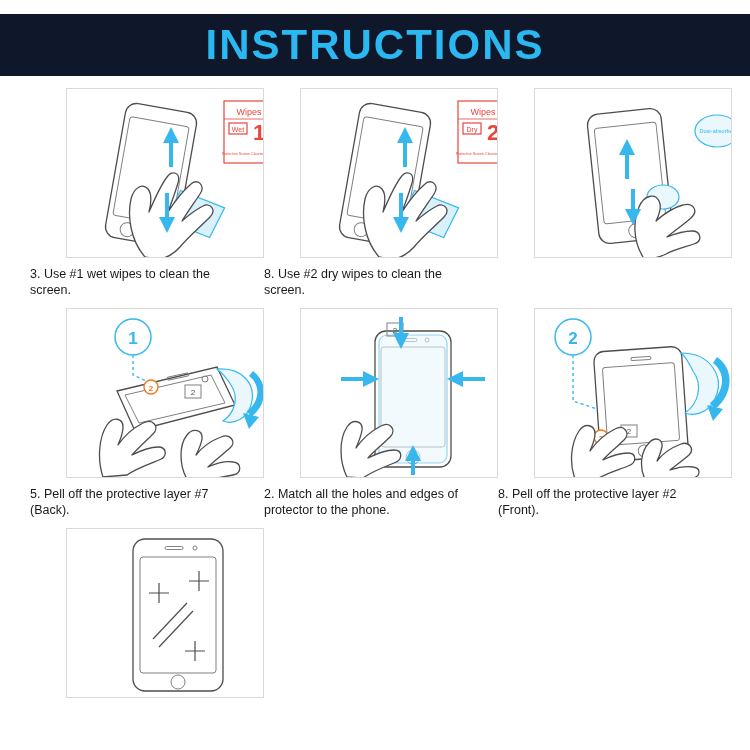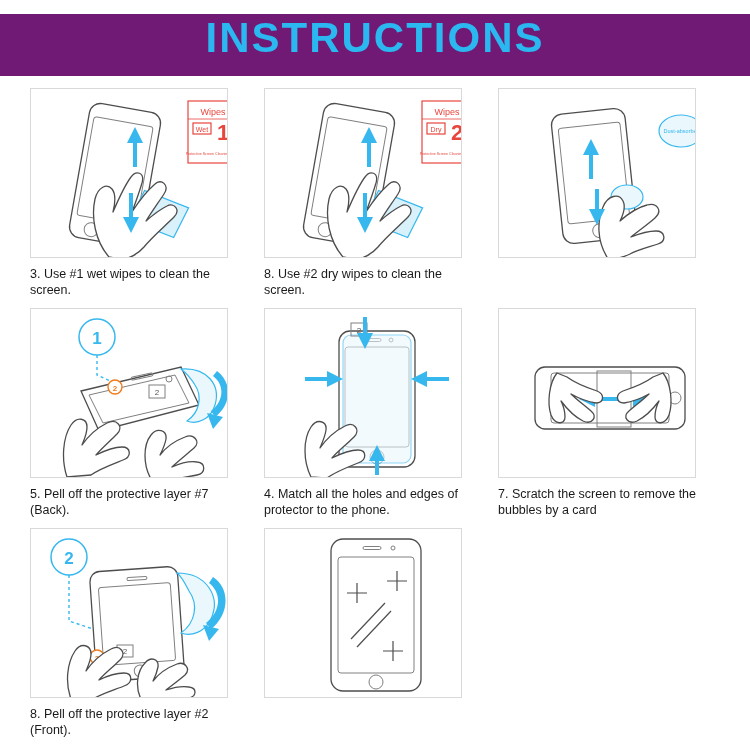--- a/index.html
+++ b/index.html
@@ -19,22 +19,23 @@
     height: 750px;
     background: #ffffff;
     box-sizing: border-box;
   }
   .header {
     position: absolute;
     left: 0;
     top: 14px;
     width: 750px;
     height: 62px;
-    background: #701a75;
+    background: #0f172a;
     display: flex;
+    align-items: center;
     justify-content: center;
   }
   .header-title {
     color: #2bb7ef;
     font-size: 42px;
     font-weight: bold;
     letter-spacing: 2px;
     font-family: "Liberation Sans", sans-serif;
   }
   .grid {
@@ -51,20 +52,21 @@
     box-sizing: border-box;
   }
   .panel {
     position: relative;
     width: 198px;
     height: 170px;
     border: 1px solid #d9d9d9;
     background: #ffffff;
     box-sizing: border-box;
     overflow: hidden;
+    margin-left: 36px;
   }
   .caption {
     font-size: 12.5px;
     color: #1a1a1a;
     line-height: 16px;
     margin-top: 8px;
     padding-right: 2px;
   }
   svg { display: block; }
   .ph-line { fill: none; stroke: #4d4d4d; stroke-width: 1.3; }
@@ -259,50 +261,23 @@
           </g>
           <g>
             <path class="arrow" d="M162 62 L146 70 L162 78 L162 72 L184 72 L184 68 L162 68 Z"></path>
           </g>
 
           <g>
             <path class="hand" d="M46 168 C38 152 38 130 46 118 C52 109 62 112 61 121 C60 128 57 134 55 139 C62 129 72 121 80 117 C89 112 96 121 89 128 C81 136 72 143 67 149 C77 144 86 141 93 141 C102 141 102 151 93 154 C83 158 70 163 62 169 Z"></path>
           </g>
         </svg>
       </div>
-      <div class="caption">4. Match all the holes and edges of protector to the phone.</div>
-    </div>
-
-    <div class="cell">
-      <div class="panel">
-        <svg width="222" height="170" viewBox="0 0 222 170">
-
-          <g>
-            <rect class="ph-line" x="36" y="58" width="150" height="62" rx="10"></rect>
-            <rect class="ph-thin" x="52" y="64" width="118" height="50" rx="3"></rect>
-            <circle class="ph-thin" cx="176" cy="89" r="6"></circle>
-          </g>
-
-          <rect class="ph-thin" x="98" y="62" width="34" height="56" fill="#ffffff"></rect>
-
-          <g>
-            <path class="arrow" d="M96 82 L80 90 L96 98 L96 92 L118 92 L118 88 L96 88 Z"></path>
-          </g>
-          <g>
-            <path class="arrow" d="M134 82 L150 90 L134 98 L134 92 L112 92 L112 88 L134 88 Z"></path>
-          </g>
-
-          <g>
-            <path class="hand" d="M58 64 C50 74 48 94 52 106 C56 116 66 116 66 108 C66 102 64 96 62 92 C68 100 76 108 84 112 C93 116 99 108 92 102 C85 96 77 90 72 85 C81 90 90 93 97 94 C105 94 106 85 98 82 C89 79 76 74 68 68 Z"></path>
-            <path class="hand" d="M164 64 C172 74 174 94 170 106 C166 116 156 116 156 108 C156 102 158 96 160 92 C154 100 146 108 138 112 C129 116 123 108 130 102 C137 96 145 90 150 85 C141 90 132 93 125 94 C117 94 116 85 124 82 C133 79 146 74 154 68 Z"></path>
-          </g>
-        </svg>
-      </div>
-      <div class="caption">7. Scratch the screen to remove the bubbles by a card</div>
-    </div>
+      <div class="caption">2. Match all the holes and edges of protector to the phone.</div>
+    </div>
+
 
     <div class="cell">
       <div class="panel">
         <svg width="222" height="170" viewBox="0 0 222 170">
 
           <g>
             <circle class="bigcircle" cx="38" cy="28" r="18"></circle>
             <text class="bignum" x="38" y="35" font-size="17" text-anchor="middle">2</text>
             <path class="cyanline" d="M38 46 L38 92 L62 100" stroke-dasharray="3 3"></path>
           </g>

